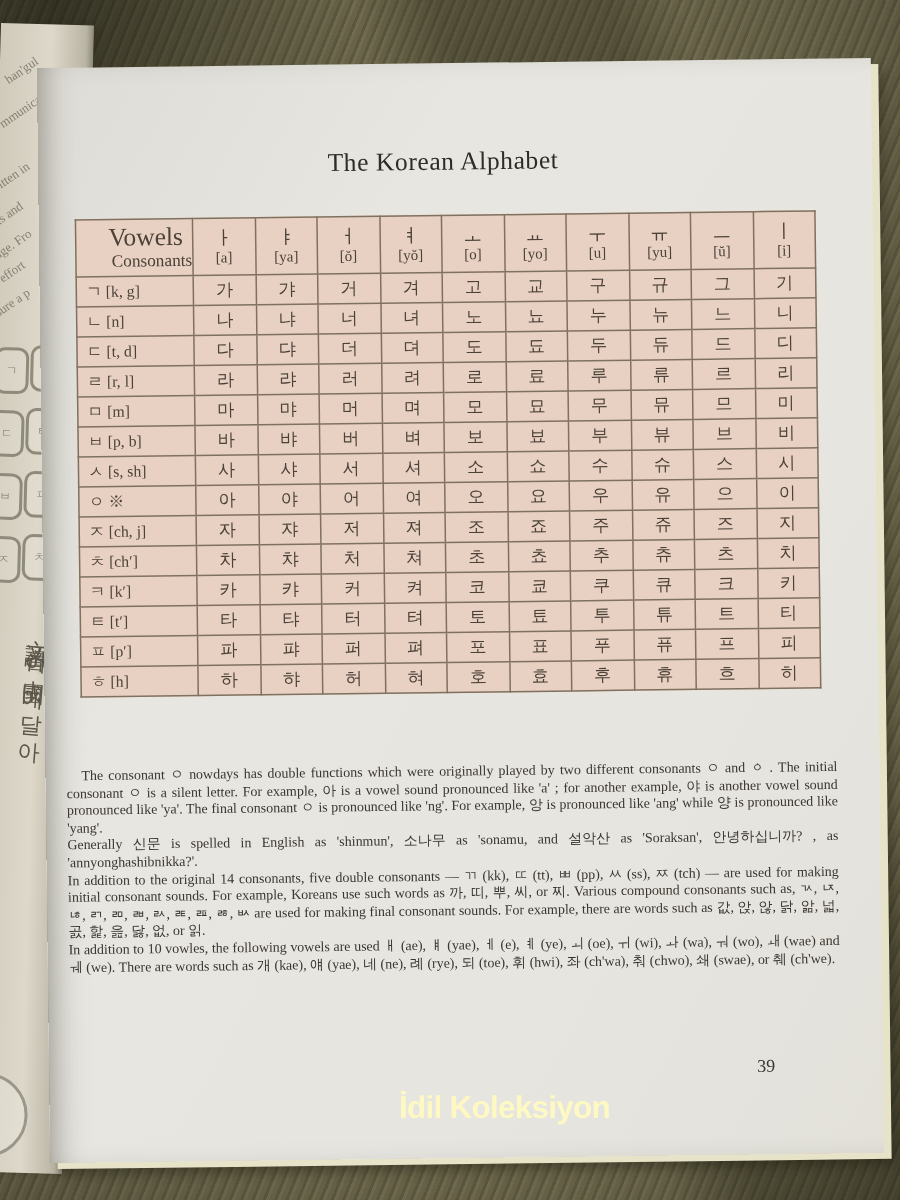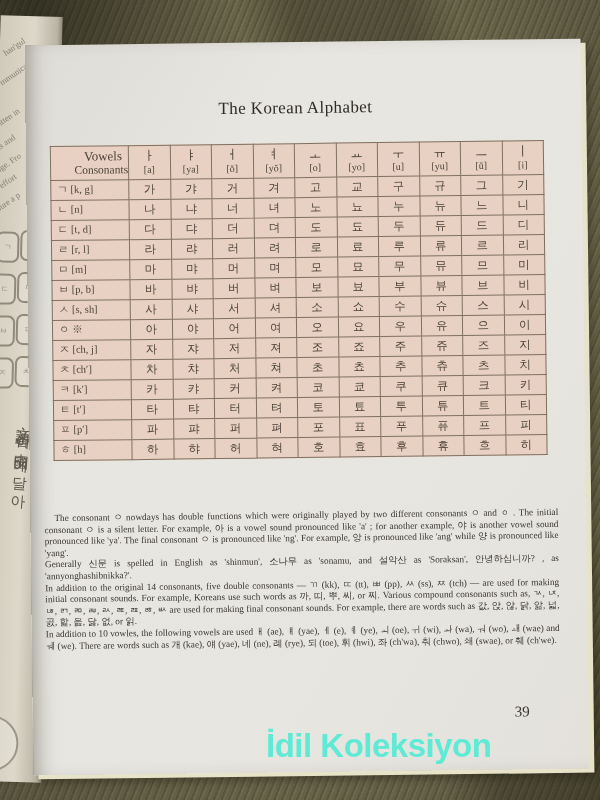--- a/index.html
+++ b/index.html
@@ -79,42 +79,42 @@
     border-collapse:collapse;table-layout:fixed;width:494px;
     background:#e8d1c3;
     font-family:"Liberation Serif", serif;
   }
   table.ktable th, table.ktable td{
     border:1px solid #80715f;padding:0;text-align:center;vertical-align:middle;
     color:#4c4238;font-weight:normal;
   }
   table.ktable col.c-lab{width:78px;}
   th.corner div{line-height:1.1;}
-  .corner-top{ text-align:right;padding:3px 6px 0 0;font-size:13px;}
+  .corner-top{ text-align:right;padding:3px 6px 0 0;font-size:17px;}
   .corner-bot{ text-align:right;padding:0 0 3px 4px;font-size:11.5px;}
   .vhead .jamo{font-size:13px;line-height:14px;padding-top:3px;}
   .vhead .roman{font-size:10px;line-height:13px;padding-bottom:2px;}
   tr.krow{height:20px;}
   tr.krow th{font-size:10.5px;text-align:left;padding-left:6px;margin-left:47px;}
   tr.krow td{font-size:11.5px;}
   
   .bodytext{
     position:absolute;left:14px;top:468px;width:514px;
     font-size:9.3px;line-height:11.6px;color:#3a352e;text-align:justify;
   }
   .bodytext p{margin:0;}
   .bodytext p.indent{text-indent:10px;}
   .pagenum{
-    position:absolute;left:482px;top:664px;font-size:15px;color:#3a352e;
+    position:absolute;left:472px;top:664px;font-size:12px;color:#3a352e;
   }
   
   .watermark{
     position:absolute;left:266px;top:727px;width:320px;
     font-family:"Liberation Sans", sans-serif;font-weight:700;
-    font-size:33px;color:#5eead4;letter-spacing:-0.5px;white-space:nowrap;
+    font-size:21px;color:#fef9c3;letter-spacing:-0.5px;white-space:nowrap;
     text-align:left;
   }
 </style>
 </head>
 <body>
 
 <div class="fabric"></div>
 
 <div class="left-page">
   <div id="frag-holder">

